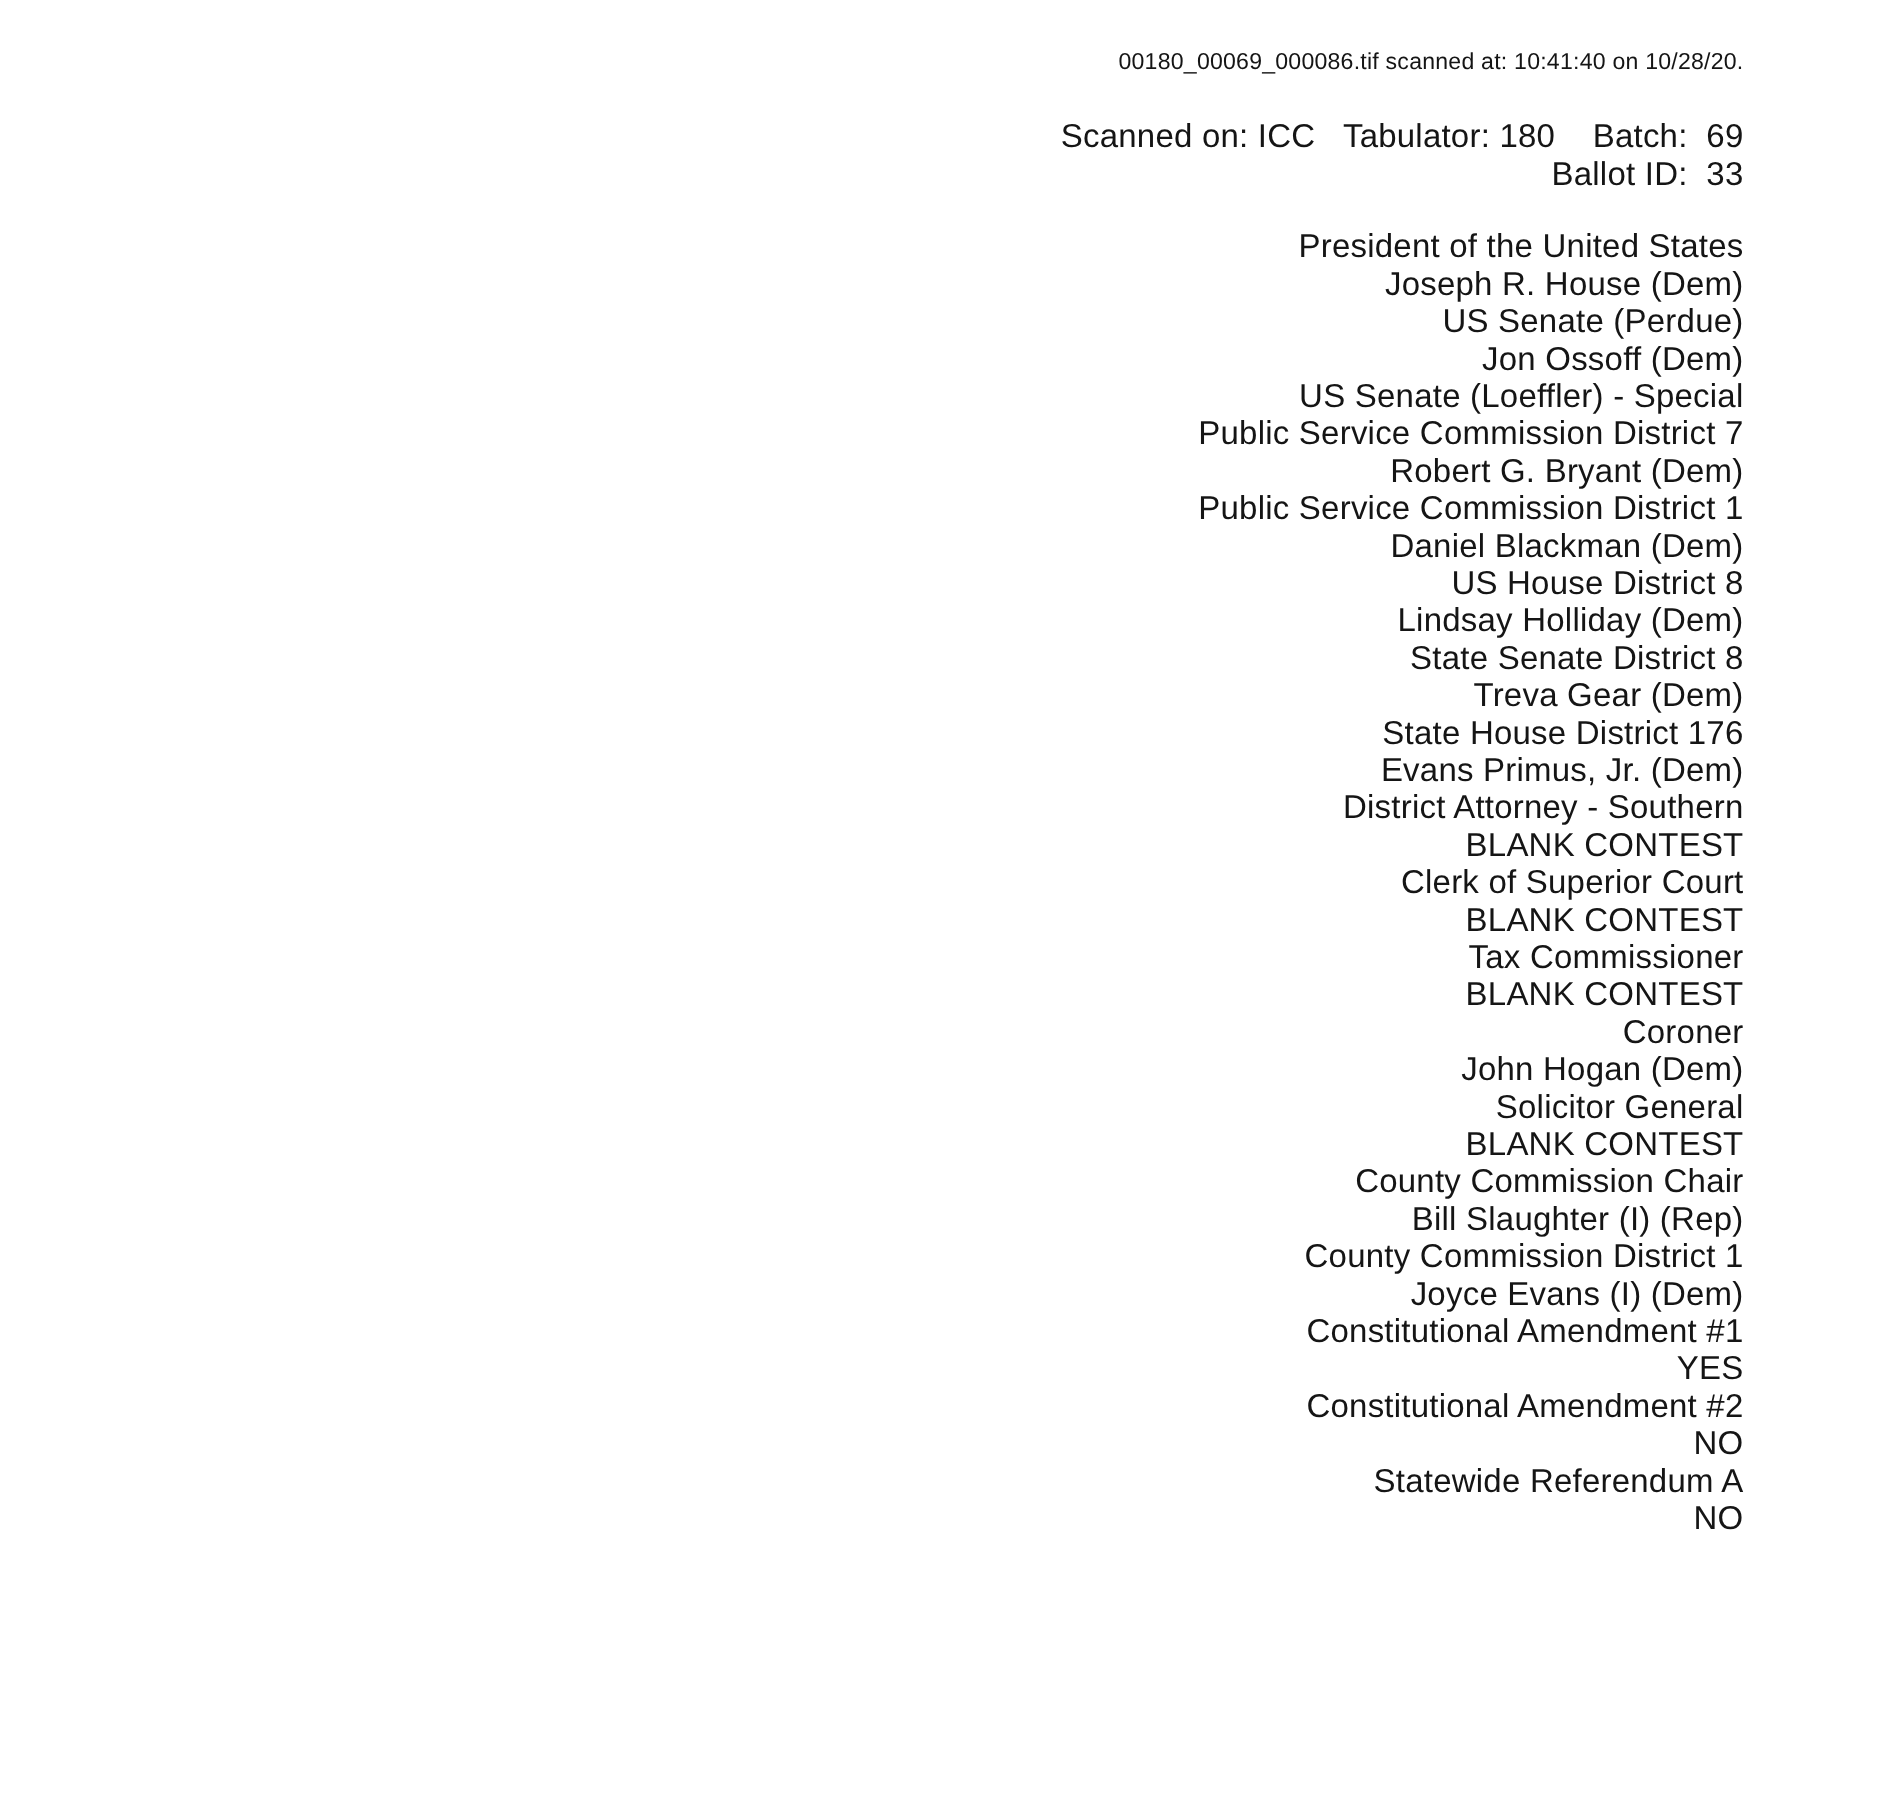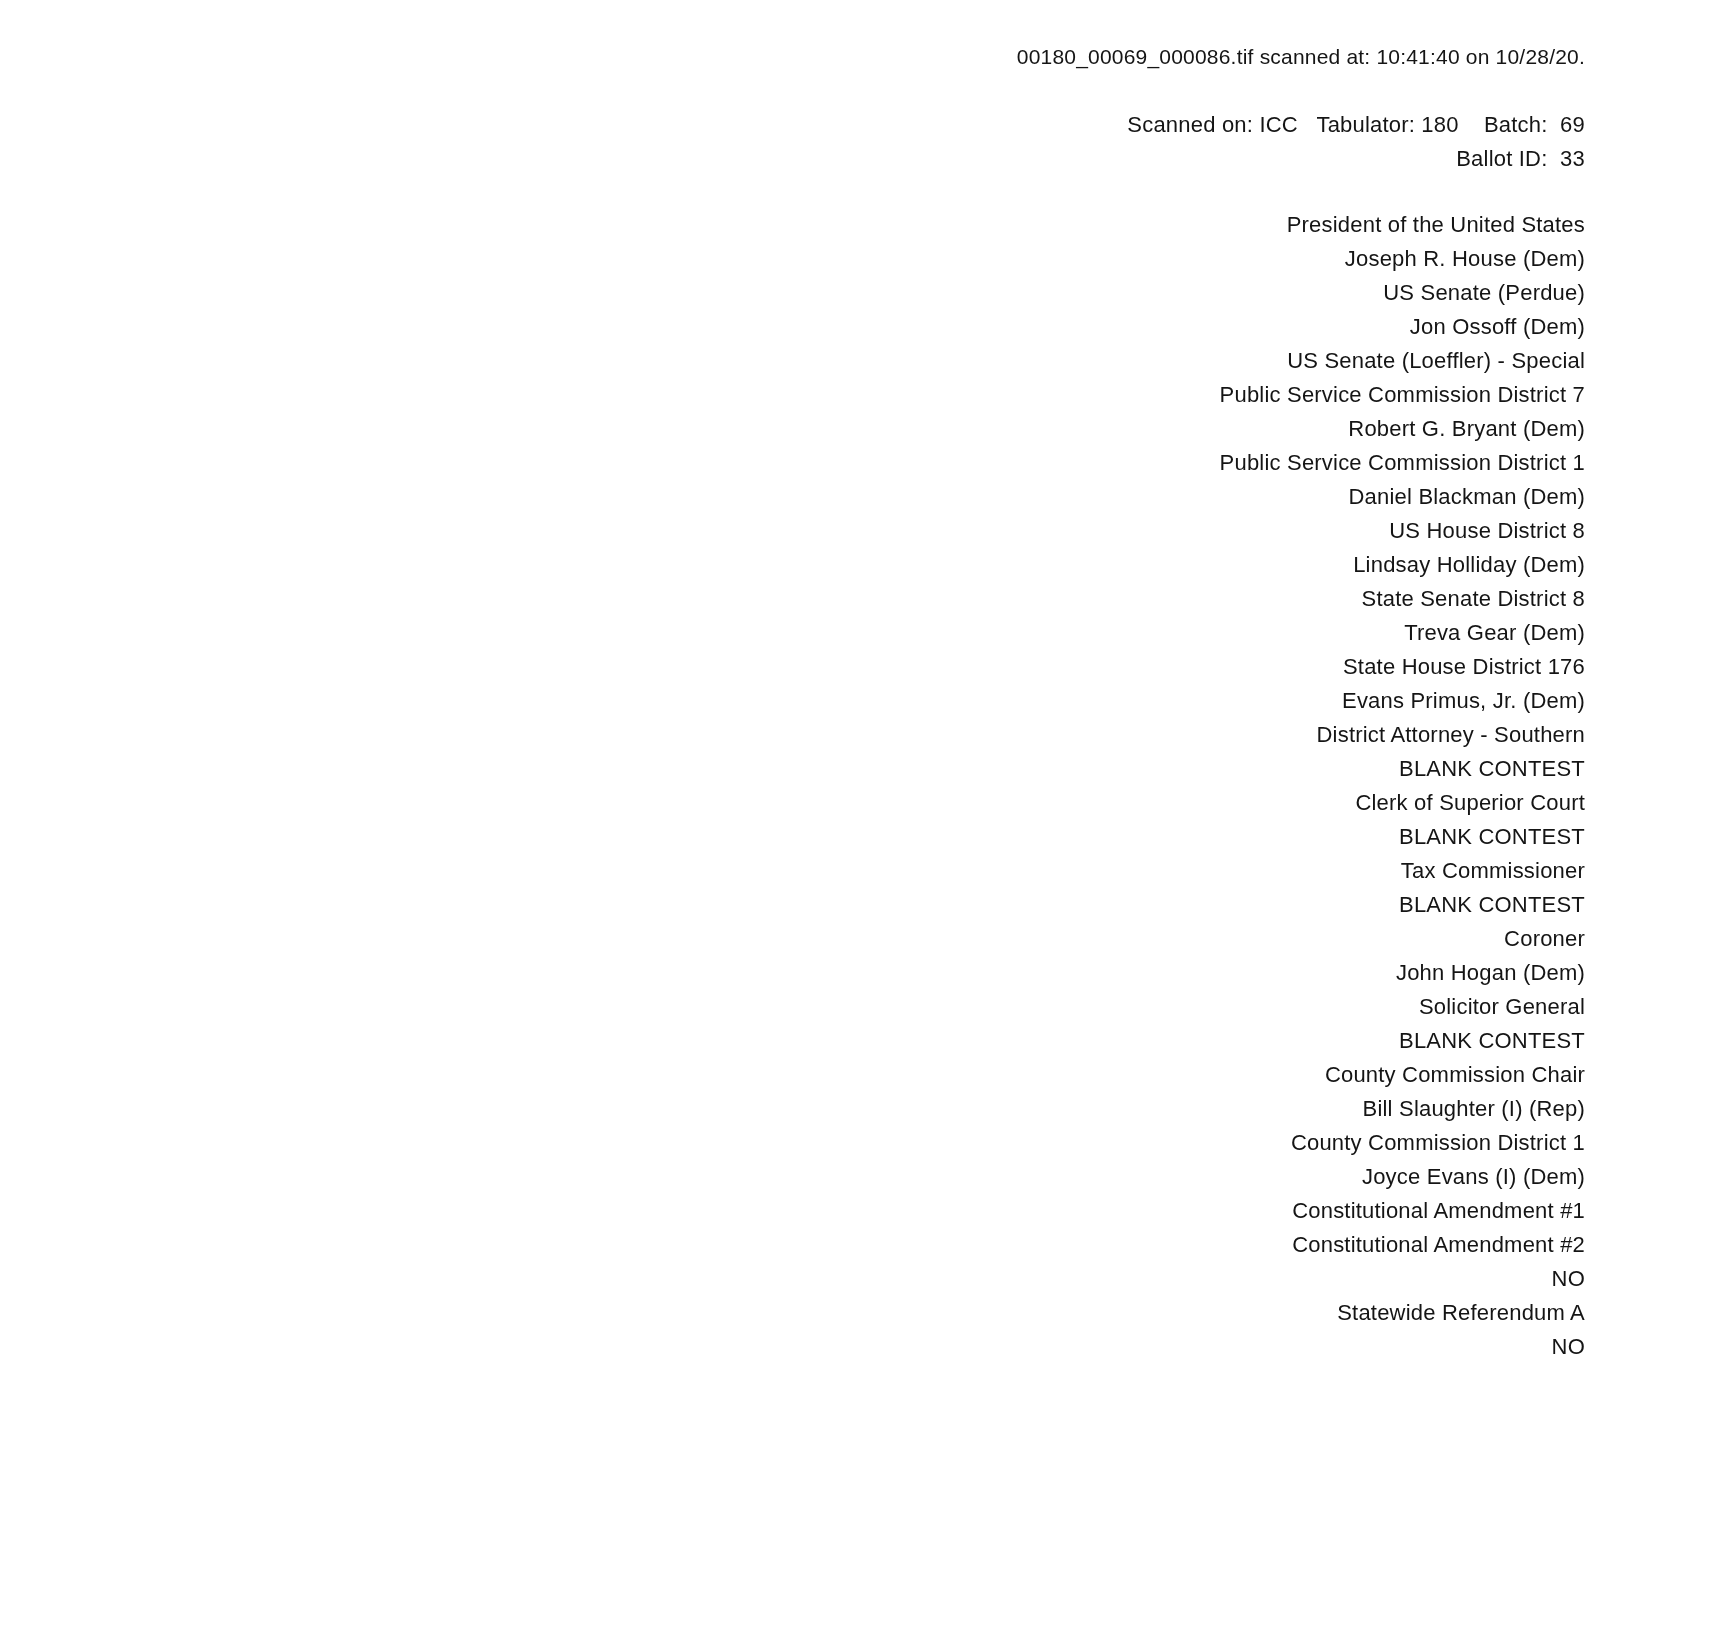--- a/index.html
+++ b/index.html
@@ -16,21 +16,21 @@
     overflow: hidden;
   }
   .page {
     position: absolute;
     left: 85px;
     top: 42px;
     width: 1500px;
     text-align: right;
   }
   .line {
-    font-size: 22px;
+    font-size: 30px;
     line-height: 34px;
     white-space: pre-wrap;
     letter-spacing: 0.2px;
   }
   .scan-line {
     font-size: 21px;
     line-height: 30px;
     margin-bottom: 36px;
   }
   .meta-block {
@@ -110,20 +110,21 @@
       <div>
         <div class="line contest-name">County Commission Chair</div>
         <div class="line selection">Bill Slaughter (I) (Rep)</div>
       </div>
       <div>
         <div class="line contest-name">County Commission District 1</div>
         <div class="line selection">Joyce Evans (I) (Dem)</div>
       </div>
       <div>
         <div class="line contest-name">Constitutional Amendment #1</div>
+        <div class="line selection">YES</div>
       </div>
       <div>
         <div class="line contest-name">Constitutional Amendment #2</div>
         <div class="line selection">NO</div>
       </div>
       <div>
         <div class="line contest-name">Statewide Referendum A</div>
         <div class="line selection">NO</div>
       </div>
     </div>

